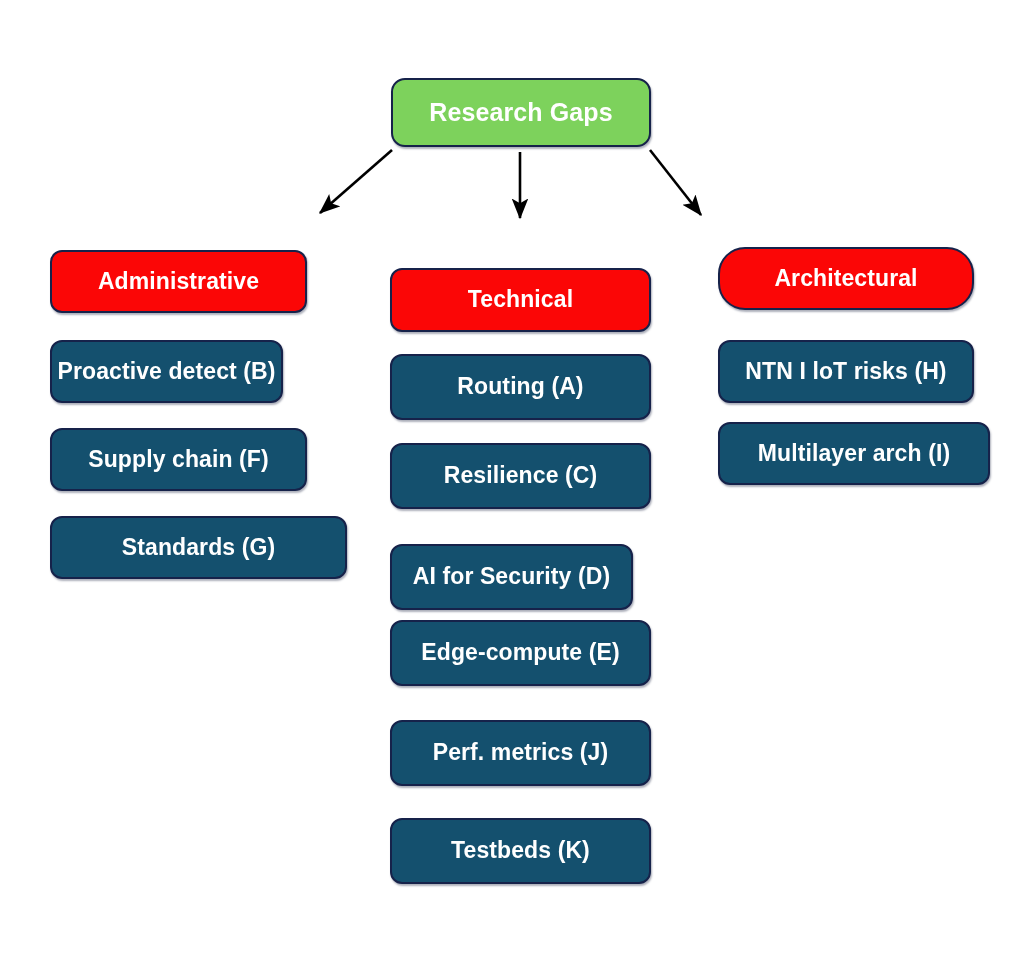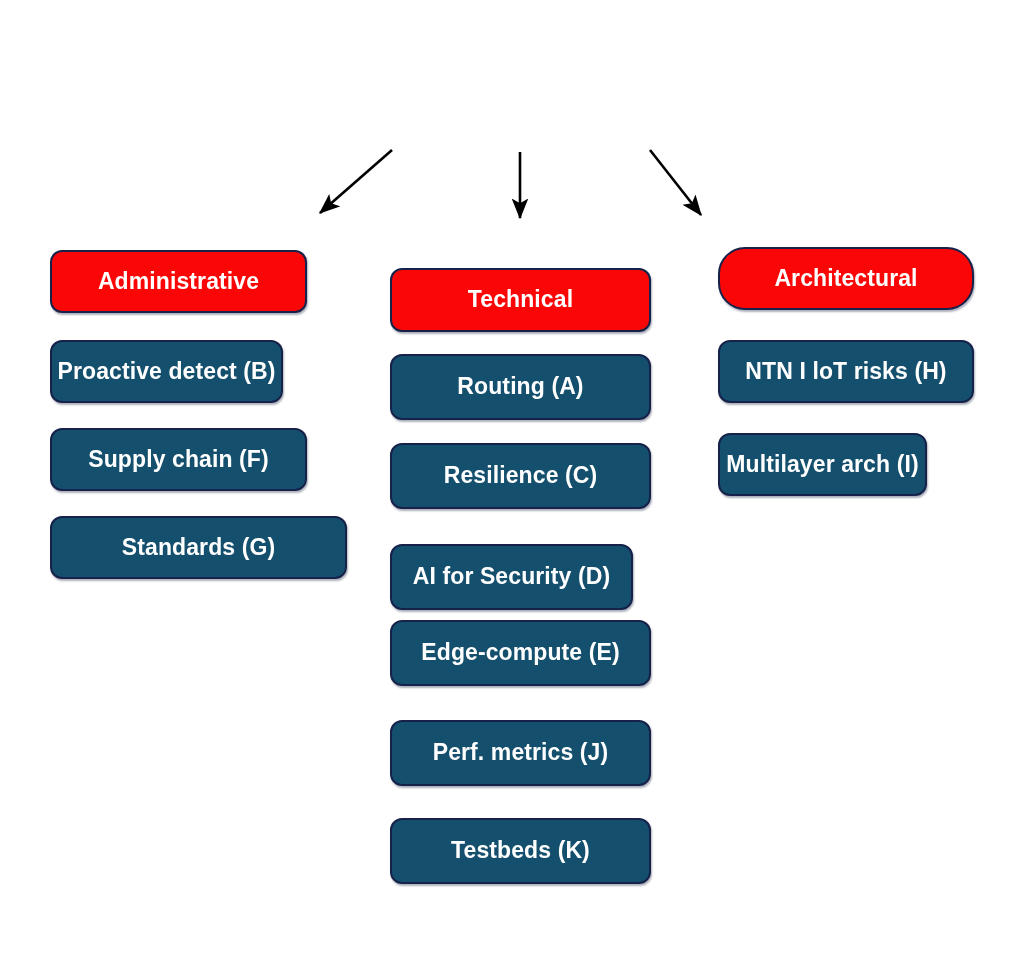--- a/index.html
+++ b/index.html
@@ -73,20 +73,23 @@
         <path d="M0,0 L8,3.2 L0,6.4 L1.8,3.2 z" fill="#000000"></path>
       </marker>
     </defs>
     <g id="edge-group">
         <line x1="392" y1="150" x2="320" y2="213" stroke="#000000" stroke-width="2.6" marker-end="url(#arrowhead)"></line>
         <line x1="520" y1="152" x2="520" y2="218" stroke="#000000" stroke-width="2.6" marker-end="url(#arrowhead)"></line>
         <line x1="650" y1="150" x2="701" y2="215" stroke="#000000" stroke-width="2.6" marker-end="url(#arrowhead)"></line>
       </g>
   </svg>
 
+  <div class="node node-root" id="root-node" style="left: 391px; top: 78px; width: 260px; height: 69px;">
+    <span class="node-label">Research Gaps</span>
+  </div>
 
   <div id="nodes-layer">
       <div class="node node-cat" style="left: 50px; top: 250px; width: 257px; height: 63px;">
         <span class="node-label">Administrative</span>
       </div>
       <div class="node node-leaf" style="left: 50px; top: 340px; width: 233px; height: 63px;">
         <span class="node-label">Proactive detect (B)</span>
       </div>
       <div class="node node-leaf" style="left: 50px; top: 428px; width: 257px; height: 63px; align-items: center;">
         <span class="node-label">Supply chain (F)</span>
@@ -114,18 +117,18 @@
       </div>
       <div class="node node-leaf" style="left: 390px; top: 818px; width: 261px; height: 66px;">
         <span class="node-label">Testbeds (K)</span>
       </div>
       <div class="node node-cat" style="left: 718px; top: 247px; width: 256px; height: 63px; border-radius: 27px;">
         <span class="node-label">Architectural</span>
       </div>
       <div class="node node-leaf" style="left: 718px; top: 340px; width: 256px; height: 63px;">
         <span class="node-label">NTN I loT risks (H)</span>
       </div>
-      <div class="node node-leaf" style="left: 718px; top: 433px; width: 209px; height: 63px;">
+      <div class="node node-leaf" style="left: 718px; top: 422px; width: 272px; height: 63px;">
         <span class="node-label">Multilayer arch (I)</span>
       </div>
     </div>
 
 </div>
 
 </body></html>

